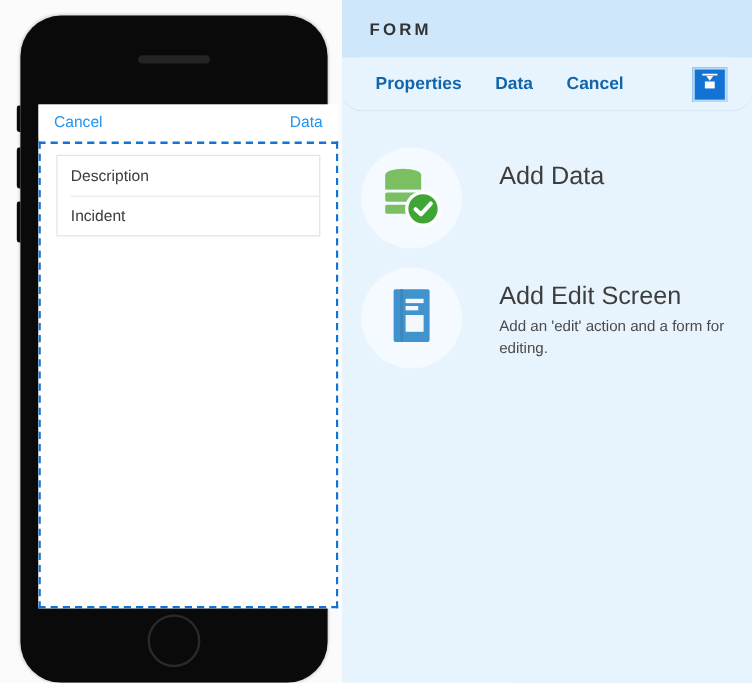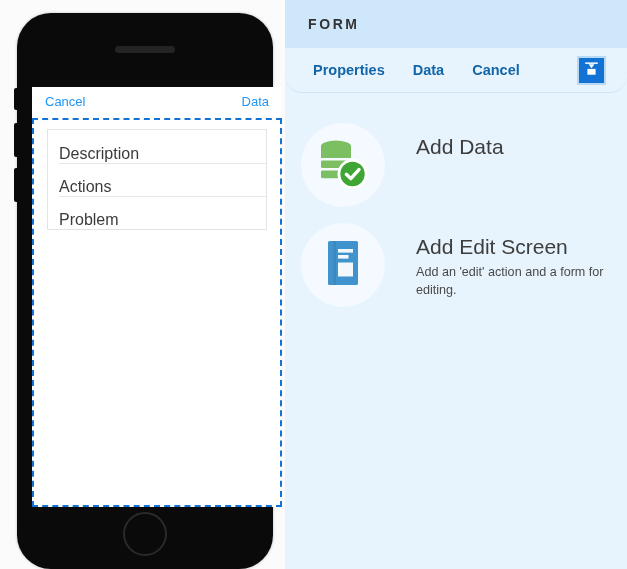--- a/index.html
+++ b/index.html
@@ -123,23 +123,23 @@
     left: 13px;
     top: 9px;
     right: 13px;
     background: #ffffff;
     border: 1px solid #e3e3e3;
     box-sizing: border-box;
   }
   .field-row {
     height: 33px;
     display: flex;
-    align-items: flex-end;
+    align-items: center;
     padding: 0 11px;
-    font-size: 16px;
+    font-size: 13px;
     color: #3b3b3b;
     box-sizing: border-box;
     position: relative;
   }
   .field-row + .field-row::before {
     content: "";
     position: absolute;
     left: 11px;
     right: 0;
     top: 0;
@@ -263,24 +263,21 @@
           <span class="nav-cancel">Cancel</span>
           <span class="nav-save">Data</span>
         </div>
 
         <div class="form-select">
           <div class="field-card">
             <div class="field-row">
               <span>Description</span>
             </div>
             <div class="field-row">
-              <span>Actions</span>
-            </div>
-            <div class="field-row">
-              <span>Problem</span>
+              <span>Incident</span>
             </div>
           </div>
         </div>
 
       </div>
 
       <div class="phone-home"></div>
     </div>
   </div>
 

